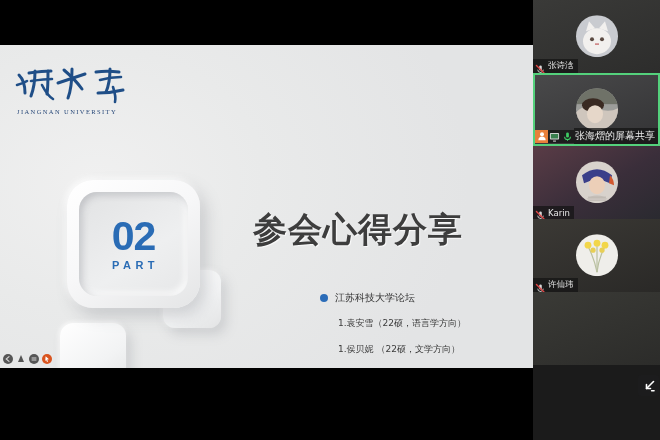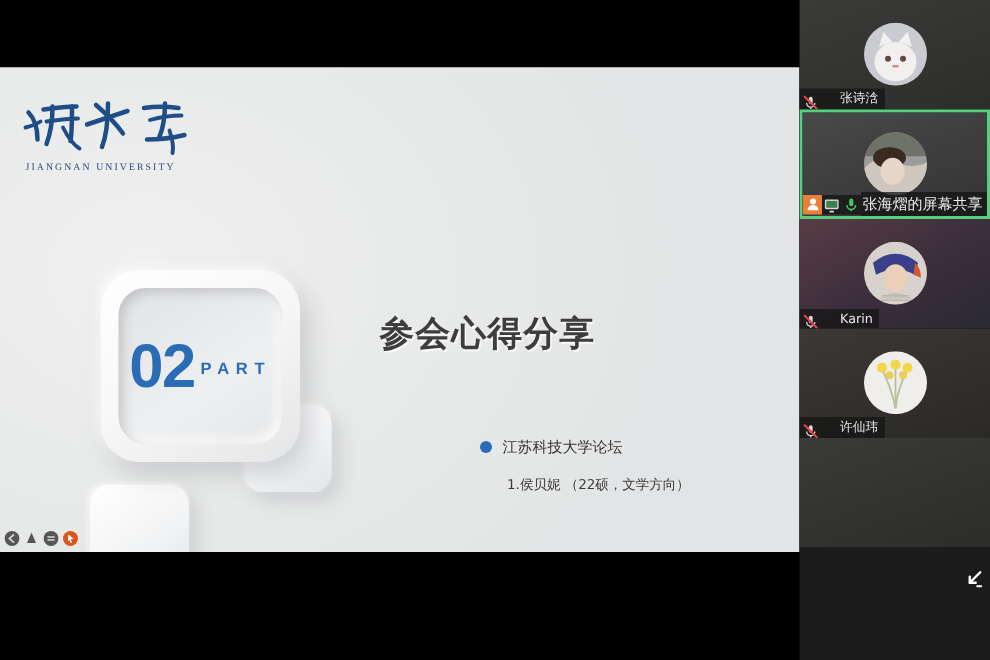--- a/index.html
+++ b/index.html
@@ -33,21 +33,21 @@
   .sq{position:absolute;border-radius:14px;}
   .sq-main{
     left:12px;top:5px;width:133px;height:128px;border-radius:26px;
     background:linear-gradient(145deg,#ffffff 0%,#f7f7f8 48%,#e4e5e6 100%);
     box-shadow:6px 8px 16px rgba(120,124,130,.30), -2px -2px 7px rgba(255,255,255,.95);
   }
   .sq-inner{
     position:absolute;left:12px;top:12px;right:12px;bottom:12px;border-radius:18px;
     background:linear-gradient(145deg,#e2e3e4 0%,#eeeff0 60%,#e6e7e8 100%);
     box-shadow:inset 3px 3px 7px rgba(150,154,160,.45), inset -3px -3px 7px rgba(255,255,255,.9);
-    display:flex;flex-direction:row;align-items:center;justify-content:center;
+    display:flex;flex-direction:column;align-items:center;justify-content:center;
   }
   .num{
     font-family:"Liberation Sans","DejaVu Sans",sans-serif;
     font-size:41px;font-weight:700;color:#2a6cb5;line-height:.95;letter-spacing:-1px;
   }
   .part{
     font-size:11px;font-weight:700;color:#2a6cb5;letter-spacing:4.5px;margin-top:3px;margin-left:4px;
   }
   .sq-r{
     left:108px;top:95px;width:58px;height:58px;border-radius:12px;
@@ -57,21 +57,21 @@
   .sq-bl{
     left:5px;top:148px;width:66px;height:66px;border-radius:13px;
     background:linear-gradient(145deg,#ffffff 0%,#f2f3f4 60%,#e3e4e5 100%);
     box-shadow:5px 6px 12px rgba(125,129,135,.26), -1px -1px 5px rgba(255,255,255,.9);
   }
 
   
   .slide-title{
     position:absolute;left:253px;top:162px;
     font-family:"DejaVu Sans","Liberation Sans",sans-serif;
-    font-size:23px;font-weight:700;color:#3d3d3d;letter-spacing:1px;white-space:nowrap;
+    font-size:34px;font-weight:700;color:#3d3d3d;letter-spacing:1px;white-space:nowrap;
     text-shadow:1px 1px 1px rgba(255,255,255,.8);
   }
   .bullets{position:absolute;left:320px;top:246px;width:200px;}
   .b-row{display:flex;align-items:center;margin-bottom:12px;}
   .b-dot{
     width:8px;height:8px;border-radius:50%;background:#2b6cb8;
     margin-right:7px;flex:0 0 auto;
   }
   .b-main{font-size:10px;color:#333;white-space:nowrap;
     font-family:Liberation Serif, serif;}
@@ -89,21 +89,21 @@
   .rail{position:absolute;right:0;top:0;width:127px;height:440px;background:#1b1b1b;overflow:hidden;}
   .tile{position:relative;width:127px;height:73px;overflow:hidden;box-sizing:border-box;}
   .tile-bg{position:absolute;inset:0;}
   .tile.active{border:2px solid #54d17c;}
   .avatar{
     position:absolute;left:50%;top:50%;transform:translate(-50%,-52%);
     width:42px;height:42px;border-radius:50%;overflow:hidden;
   }
   .avatar svg{display:block;}
   .namebar{
-    position:absolute;left:0;bottom:0;display:flex;align-items:center;gap:14px;
+    position:absolute;left:0;bottom:0;display:flex;align-items:center;gap:2px;
     background:rgba(20,20,20,.72);padding:1px 4px 1px 2px;max-width:123px;
   }
   .namebar.host{left:0;bottom:0;padding:0;gap:0;background:transparent;}
   .nm{
     font-size:8.5px;color:#e8e8e8;white-space:nowrap;overflow:hidden;text-overflow:ellipsis;
     font-family:"DejaVu Sans","Liberation Sans",sans-serif;
   }
   .mic-muted{width:11px;height:11px;flex:0 0 auto;}
   .badge{width:13px;height:13px;display:flex;align-items:center;justify-content:center;flex:0 0 auto;}
   .badge.host-b{background:#e8803a;}
@@ -163,20 +163,21 @@
         </div>
       </div>
 
       <div class="slide-title">参会心得分享</div>
 
       <div class="bullets">
         <div class="b-row">
           <span class="b-dot"></span>
           <span class="b-main">江苏科技大学论坛</span>
         </div>
+        <div class="b-sub">1.袁安雪（22硕，语言学方向）</div>
         <div class="b-sub">1.侯贝妮 （22硕，文学方向）</div>
       </div>
 
       <div class="ctrls">
         <span class="ctrl">
           <svg width="10" height="10" viewBox="0 0 10 10">
               <circle cx="5" cy="5" r="5" fill="#565656"></circle>
               <path d="M6 2.6 L3.2 5 L6 7.4" stroke="#d8d8d8" stroke-width="1.1" fill="none" stroke-linecap="round"></path>
             </svg>
         </span>

